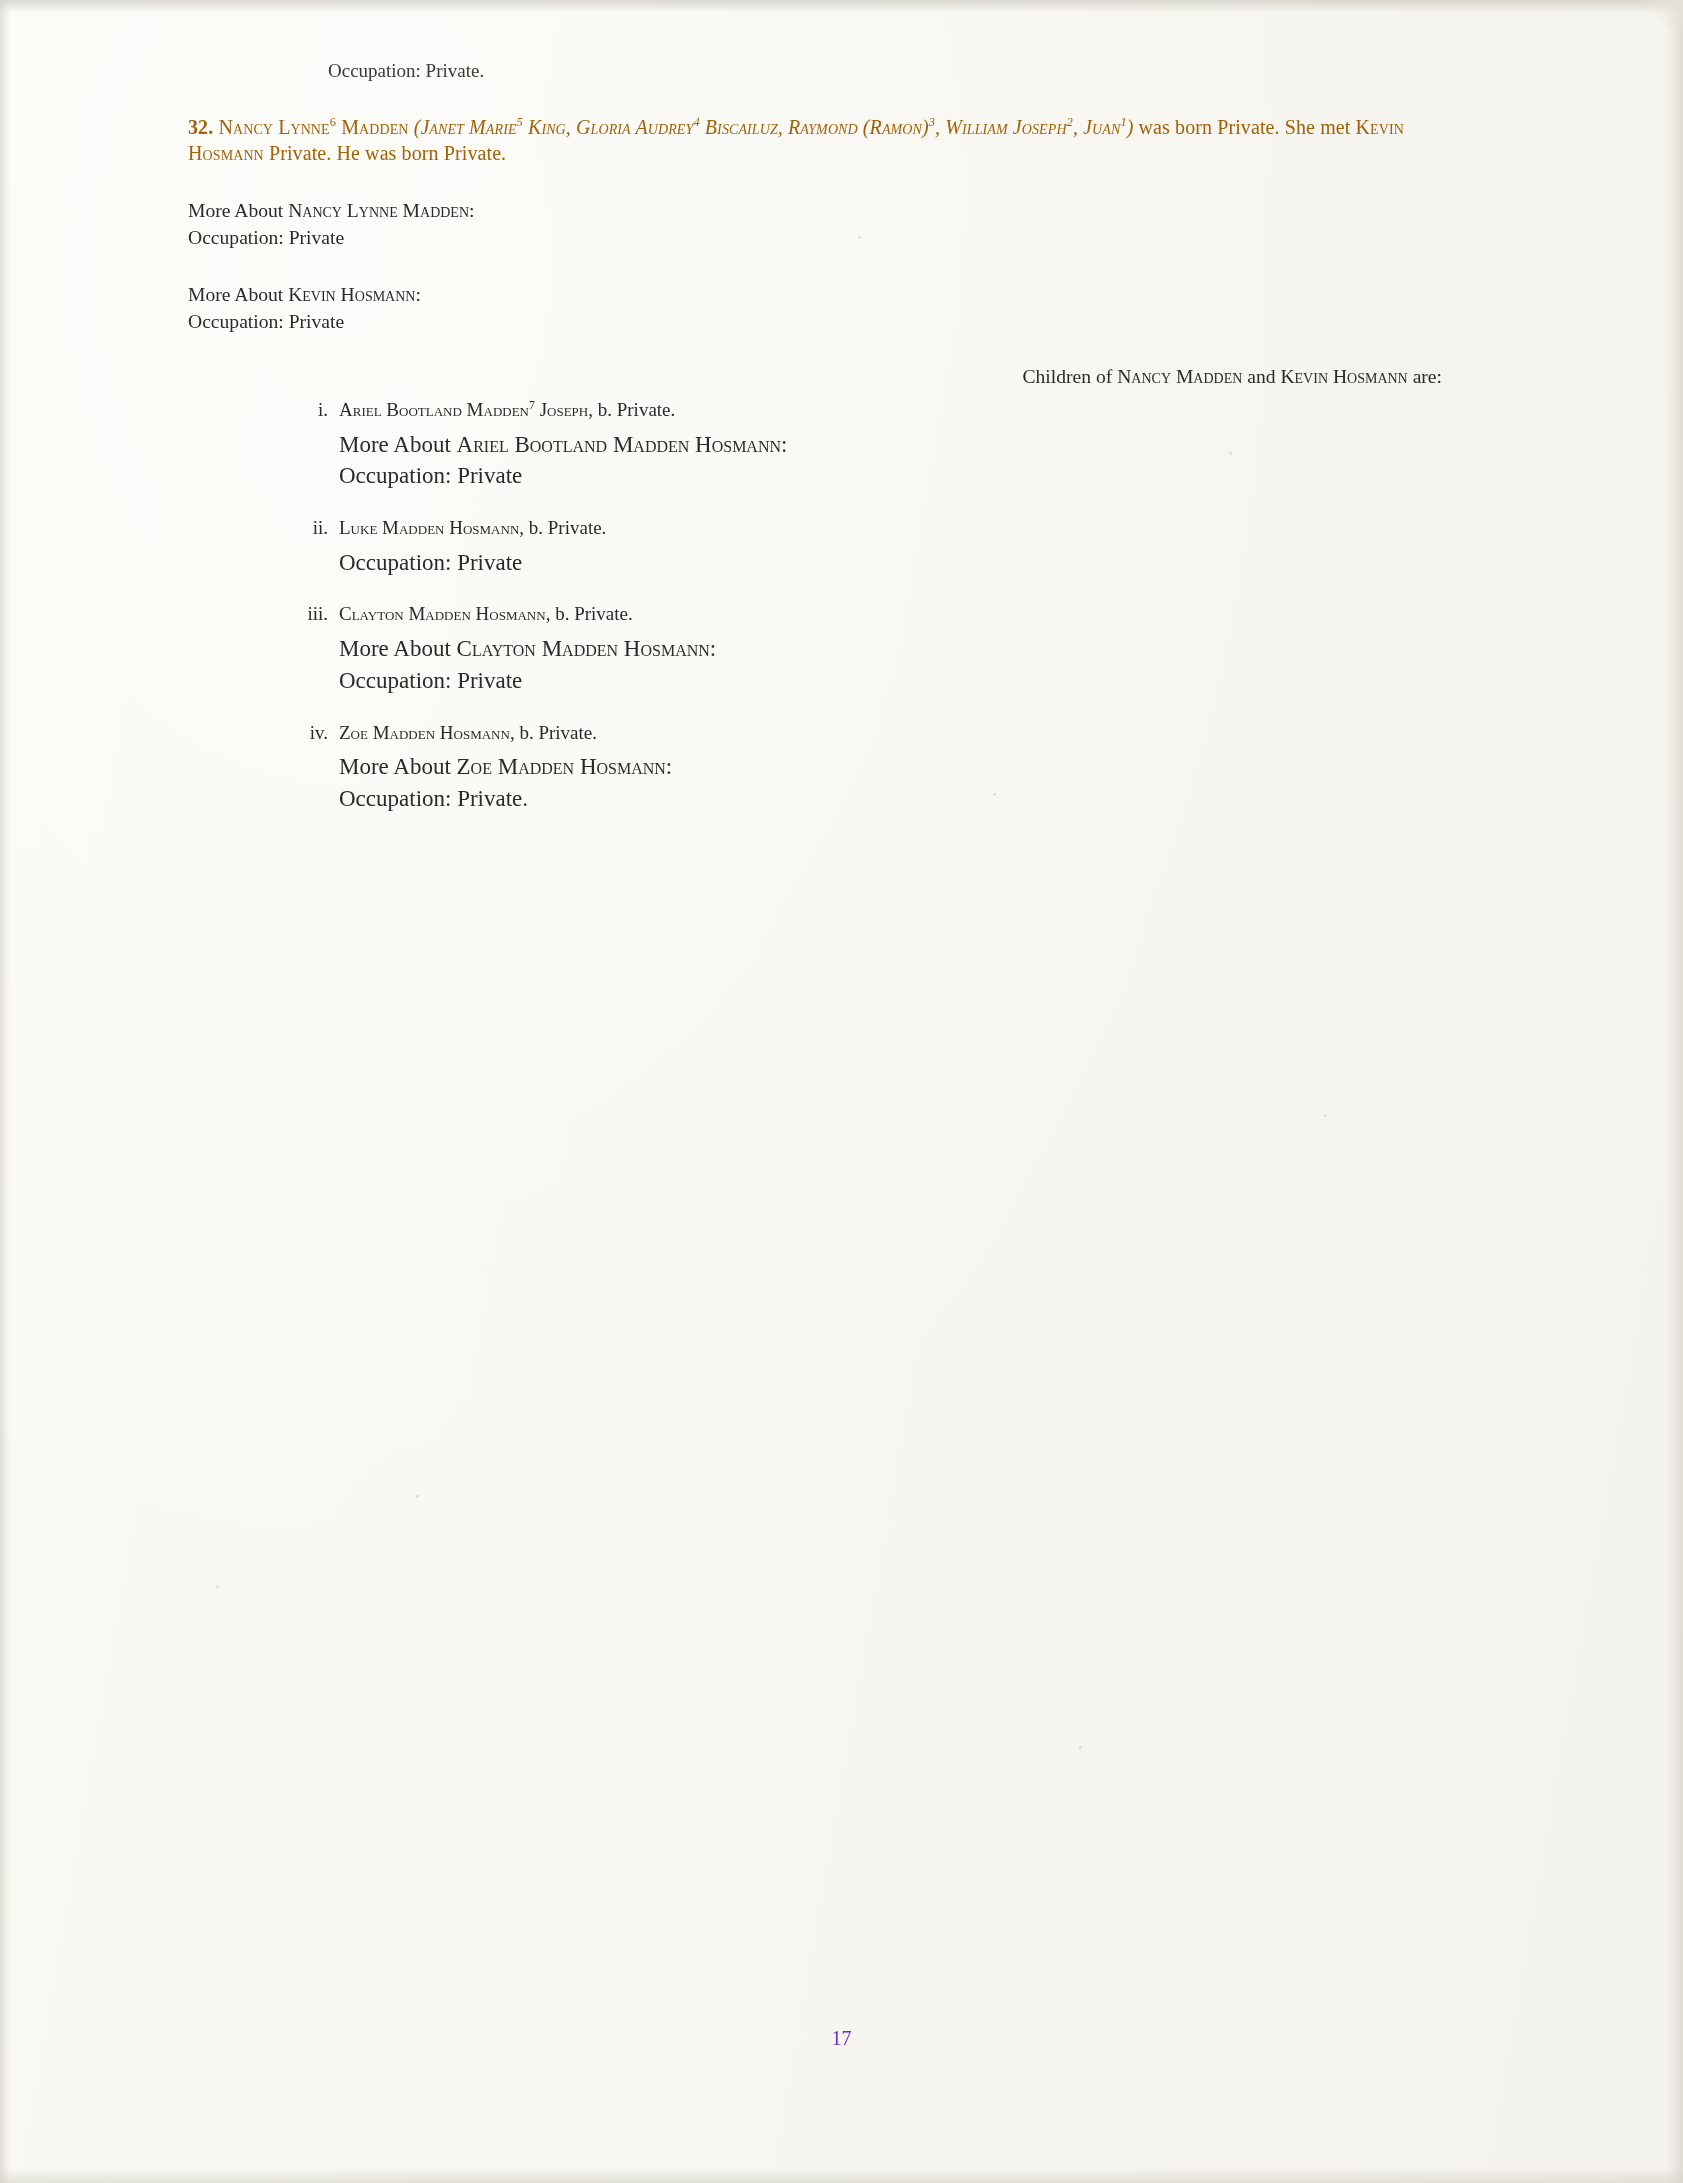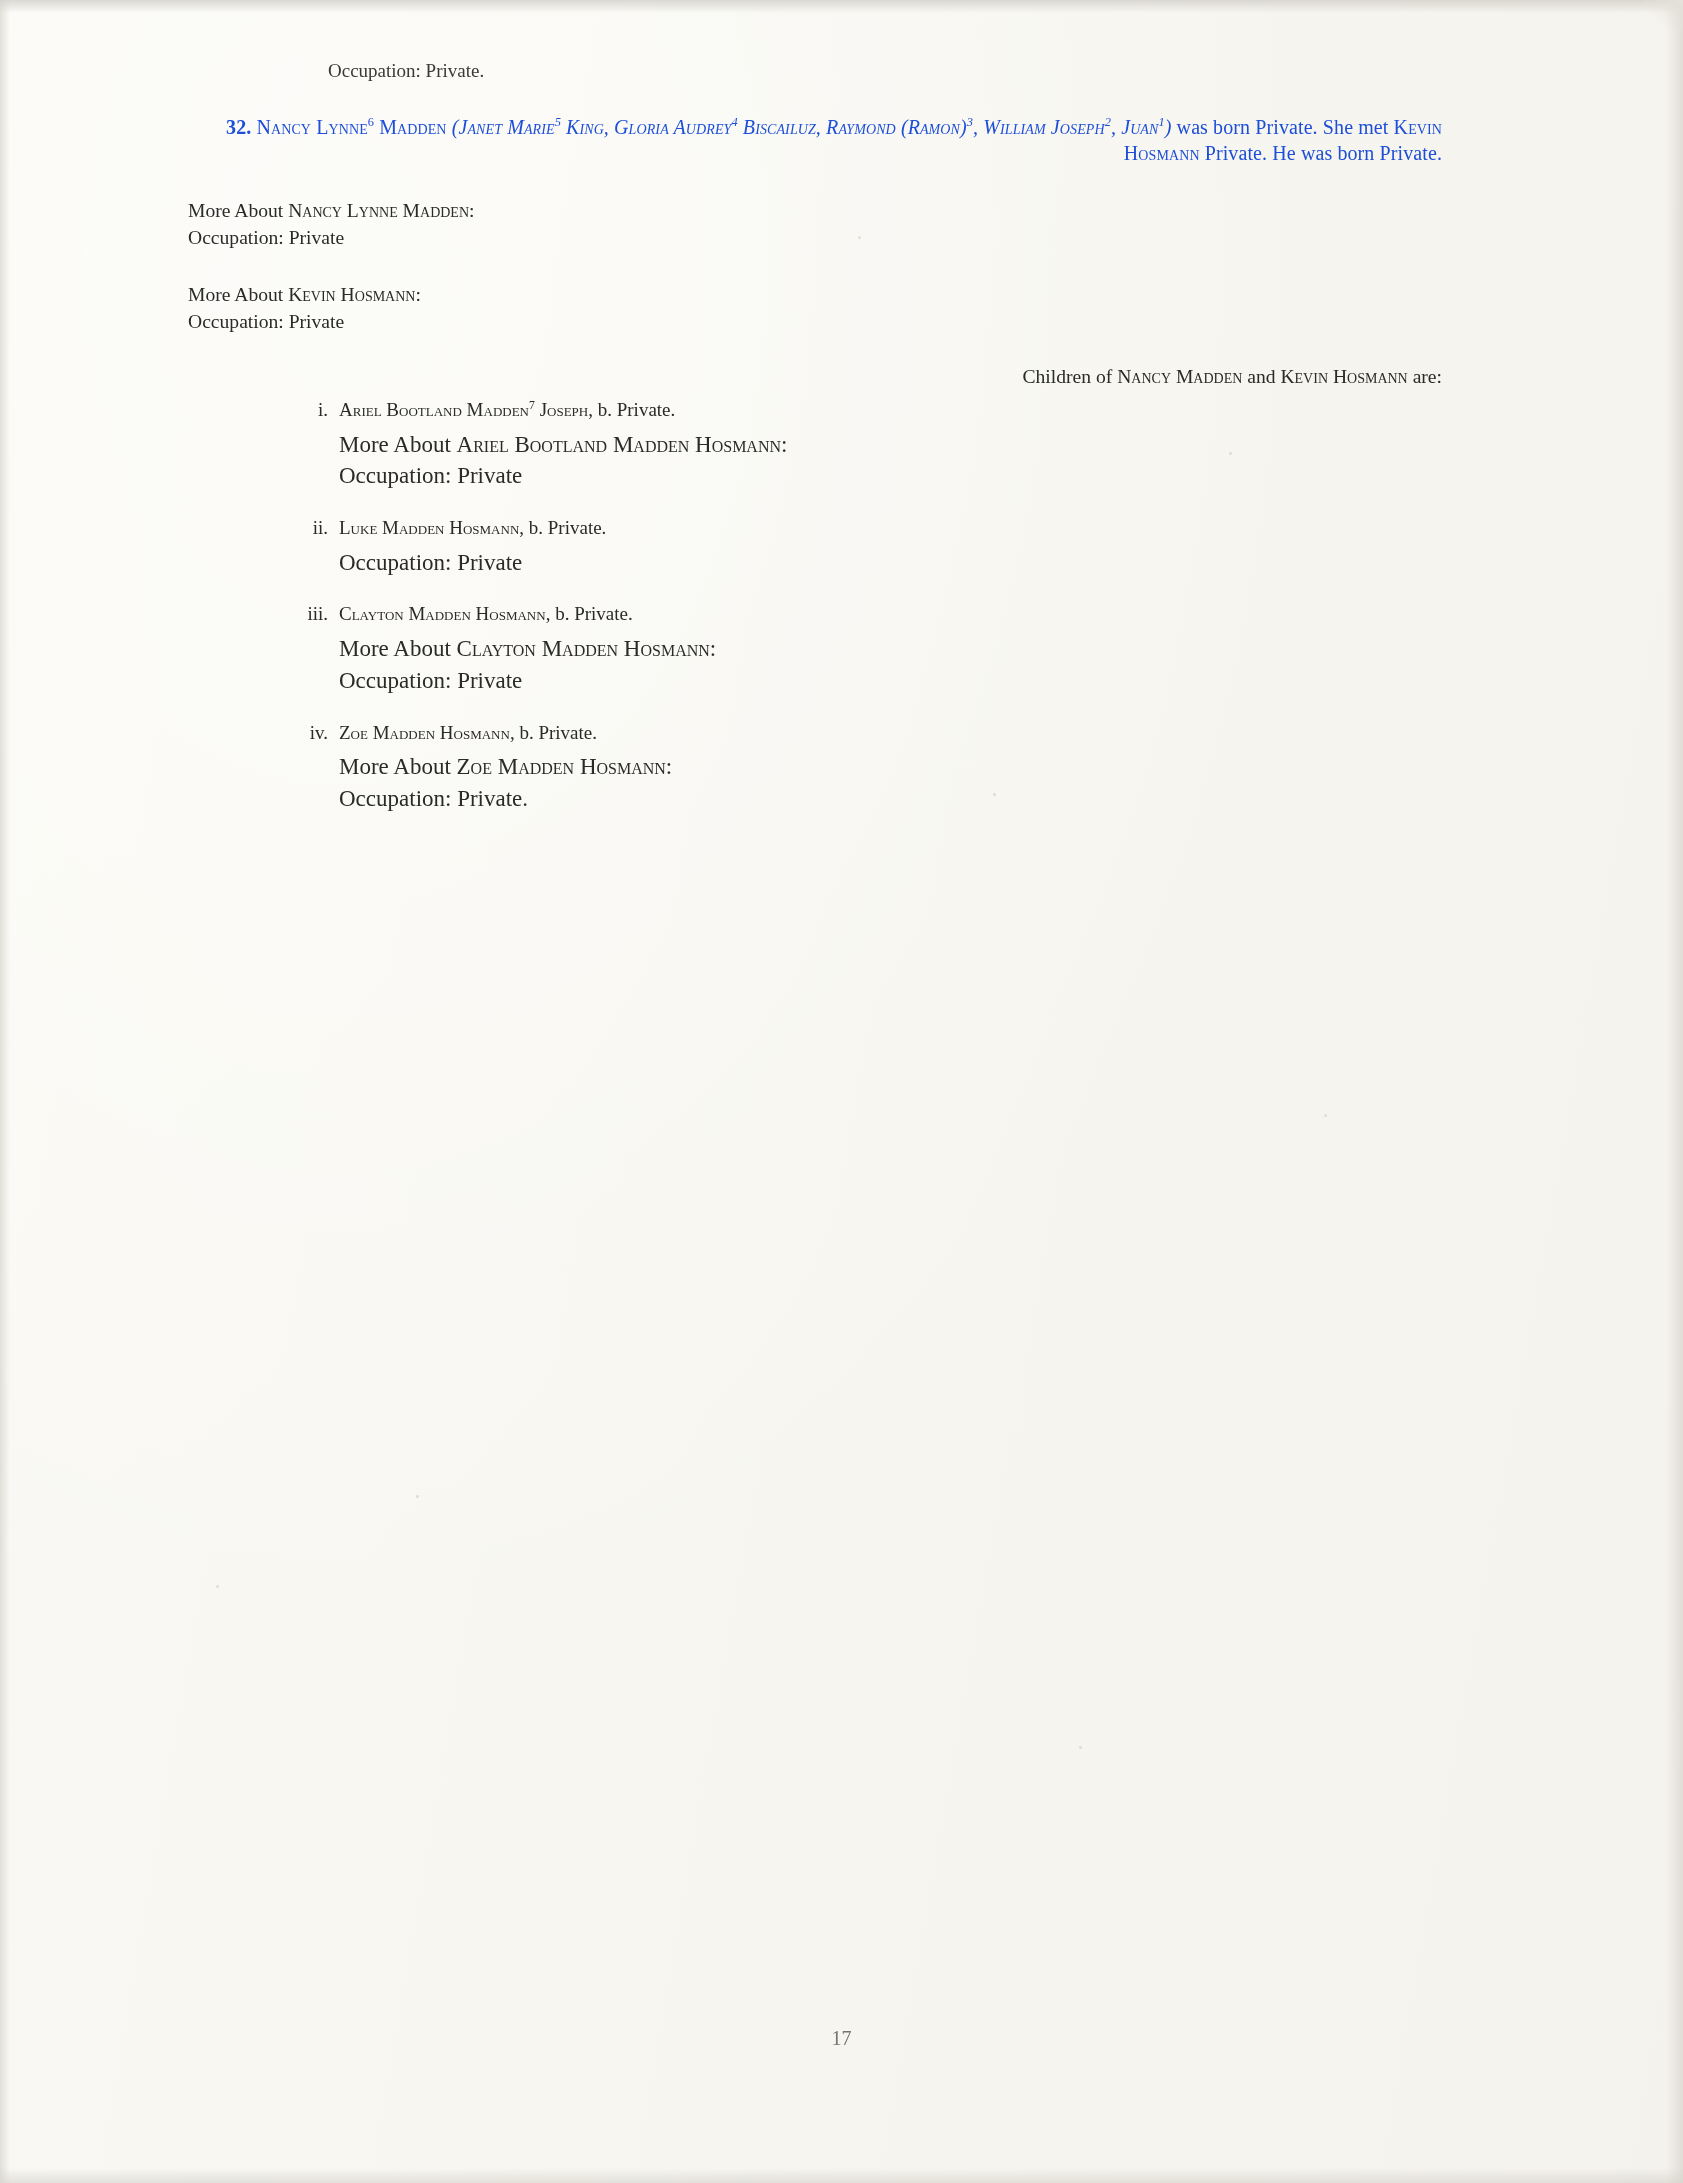--- a/index.html
+++ b/index.html
@@ -73,23 +73,22 @@
     left: 188px;
     top: 60px;
     width: 1254px;
     color: #2a2a28;
   }
 
   
   .para {
     font-size: 20px;
     line-height: 1.32;
-    color: #1d4ed8;
+    color: #a16207;
     letter-spacing: 0.1px;
-    text-align: right;
   }
 
   .sc {
     font-variant: small-caps;
   }
   .it {
     font-style: italic;
   }
   sup {
     font-size: 62%;
@@ -161,21 +160,21 @@
     display: block;
   }
 
   .page-number {
     position: absolute;
     left: 0;
     right: 0;
     top: 2027px;
     text-align: center;
     font-size: 20px;
-    color: #737373;
+    color: #6d28d9;
   }
 
   
   .speck {
     position: absolute;
     background: #c9c7bd;
     border-radius: 50%;
     opacity: .5;
     pointer-events: none;
   }

